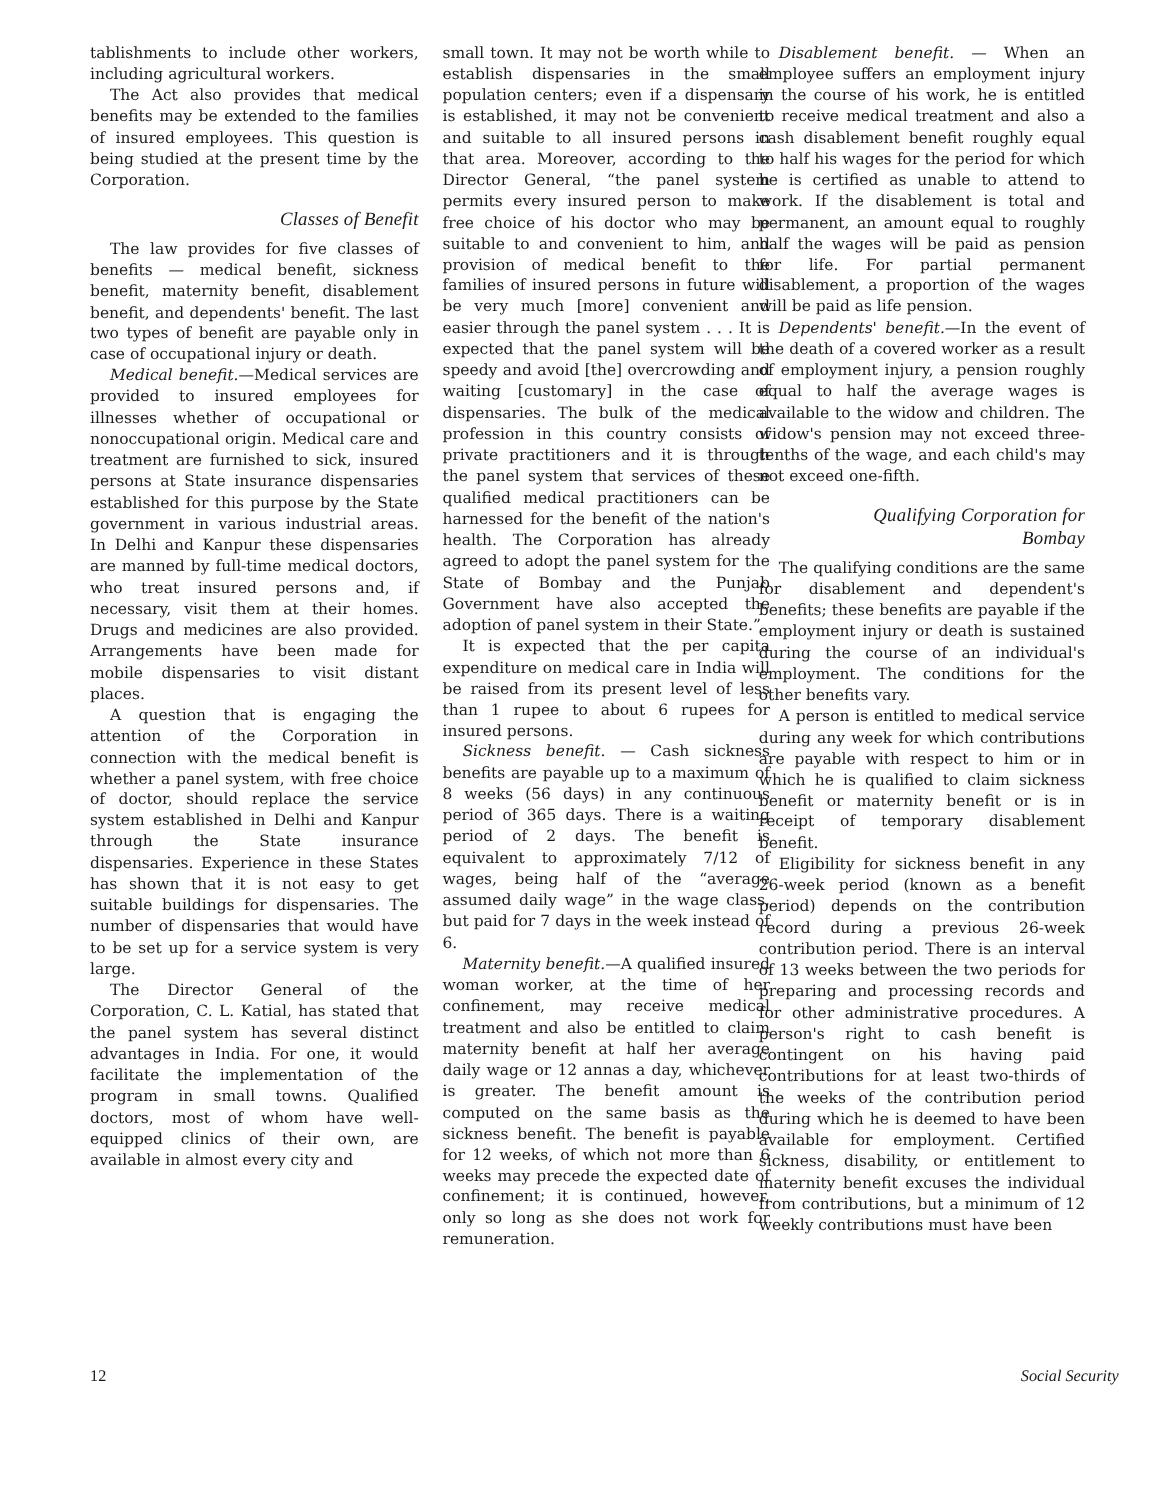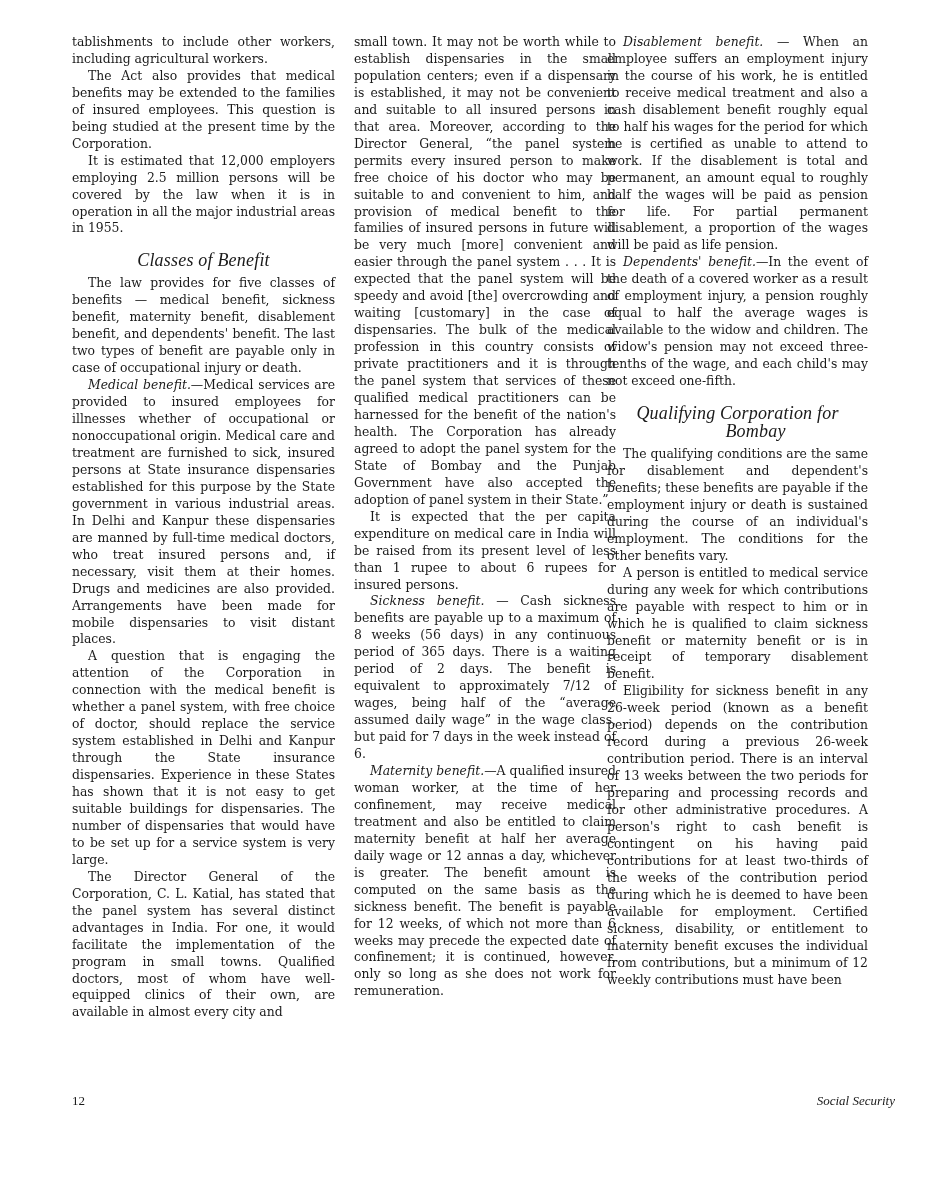--- a/index.html
+++ b/index.html
@@ -15,36 +15,35 @@
   }
   #col1 { left: 72px; width: 263px; }
   #col2 { left: 354px; width: 262px; }
   #col3 { left: 607px; width: 261px; }
   .col p { margin: 0; text-indent: 16px; }
   .col p.noindent { text-indent: 0; }
   .col p + p { margin-top: 0; }
   .col h2 {
     font-family: "Liberation Serif", "DejaVu Serif", serif;
     font-style: italic; font-weight: normal;
-    font-size: 18px; line-height: 18px;
-    margin: 14px 0 6px 0; text-align: center; letter-spacing: 0.2px;
+    font-size: 15px; line-height: 18px;
+    margin: 14px 0 6px 0; text-align: right; letter-spacing: 0.2px;
   }
   .col h2 .line2 { display: block; padding-left: 36px; }
   .rh { font-style: italic; }
   .footer { position: absolute; top: 1093px; font-size: 13px; font-weight: normal; }
   #page-number { left: 72px; font-family: "Liberation Serif", serif; }
   #running-title { right: 32px; font-family: "Liberation Serif", serif; font-style: italic; }
 </style>
 </head>
 <body>
 
 <div id="col1" class="col">
     <p class="noindent"><span>tablishments to include other workers, including agricultural workers.</span></p>
     <p><span>The Act also provides that medical benefits may be extended to the families of insured employees. This question is being studied at the present time by the Corporation.</span></p>
-    <p><span>It is estimated that 12,000 employers employing 2.5 million persons will be covered by the law when it is in operation in all the major industrial areas in 1955.</span></p>
     <h2><span>Classes of Benefit</span></h2>
     <p><span>The law provides for five classes of benefits — medical benefit, sickness benefit, maternity benefit, disablement benefit, and dependents' benefit. The last two types of benefit are payable only in case of occupational injury or death.</span></p>
     <p><span class="rh">Medical benefit.</span><span>—Medical services are provided to insured employees for illnesses whether of occupational or nonoccupational origin. Medical care and treatment are furnished to sick, insured persons at State insurance dispensaries established for this purpose by the State government in various industrial areas. In Delhi and Kanpur these dispensaries are manned by full-time medical doctors, who treat insured persons and, if necessary, visit them at their homes. Drugs and medicines are also provided. Arrangements have been made for mobile dispensaries to visit distant places.</span></p>
     <p><span>A question that is engaging the attention of the Corporation in connection with the medical benefit is whether a panel system, with free choice of doctor, should replace the service system established in Delhi and Kanpur through the State insurance dispensaries. Experience in these States has shown that it is not easy to get suitable buildings for dispensaries. The number of dispensaries that would have to be set up for a service system is very large.</span></p>
     <p><span>The Director General of the Corporation, C. L. Katial, has stated that the panel system has several distinct advantages in India. For one, it would facilitate the implementation of the program in small towns. Qualified doctors, most of whom have well-equipped clinics of their own, are available in almost every city and</span></p>
   </div>
 <div id="col2" class="col">
     <p class="noindent"><span>small town. It may not be worth while to establish dispensaries in the small population centers; even if a dispensary is established, it may not be convenient and suitable to all insured persons in that area. Moreover, according to the Director General, “the panel system permits every insured person to make free choice of his doctor who may be suitable to and convenient to him, and provision of medical benefit to the families of insured persons in future will be very much [more] convenient and easier through the panel system . . . It is expected that the panel system will be speedy and avoid [the] overcrowding and waiting [customary] in the case of dispensaries. The bulk of the medical profession in this country consists of private practitioners and it is through the panel system that services of these qualified medical practitioners can be harnessed for the benefit of the nation's health. The Corporation has already agreed to adopt the panel system for the State of Bombay and the Punjab Government have also accepted the adoption of panel system in their State.”</span></p>
     <p><span>It is expected that the per capita expenditure on medical care in India will be raised from its present level of less than 1 rupee to about 6 rupees for insured persons.</span></p>
     <p><span class="rh">Sickness benefit.</span><span> — Cash sickness benefits are payable up to a maximum of 8 weeks (56 days) in any continuous period of 365 days. There is a waiting period of 2 days. The benefit is equivalent to approximately 7/12 of wages, being half of the “average assumed daily wage” in the wage class, but paid for 7 days in the week instead of 6.</span></p>

